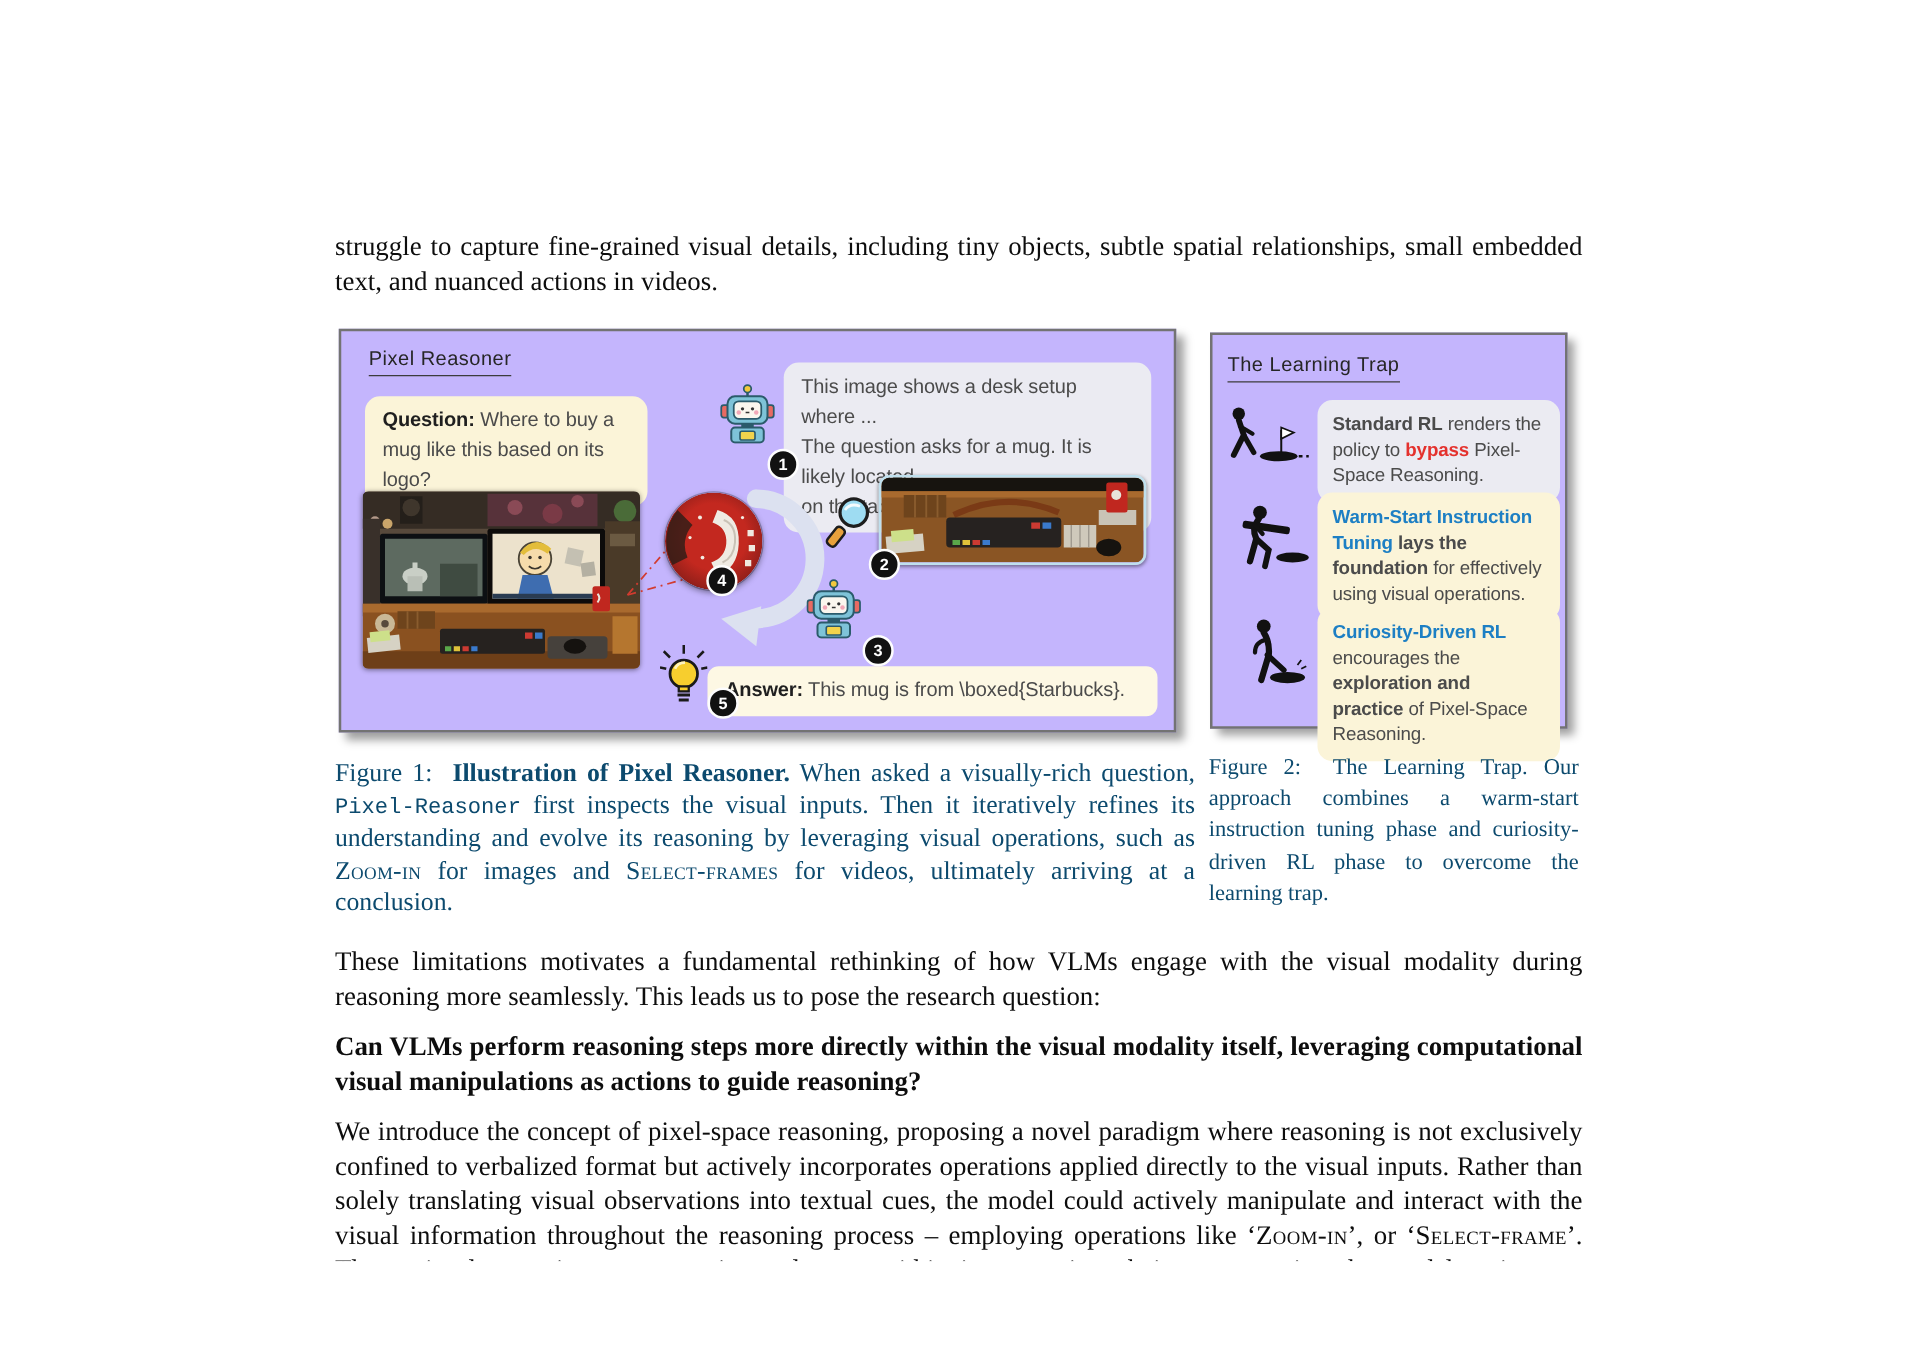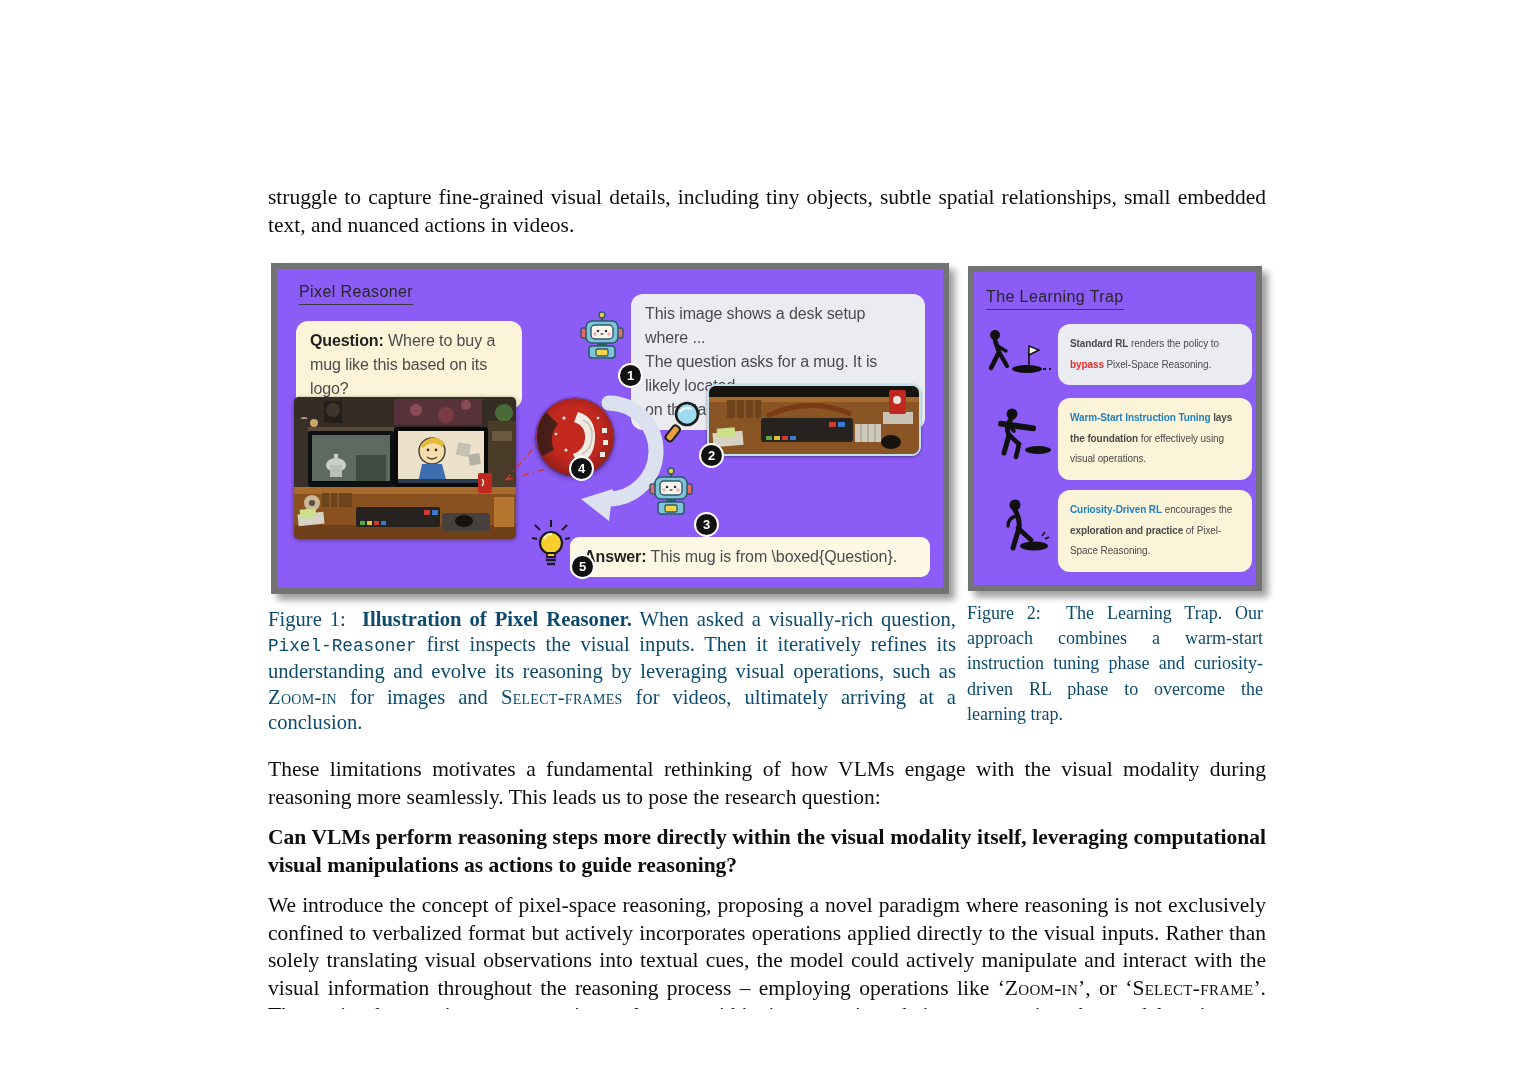--- a/index.html
+++ b/index.html
@@ -15,30 +15,30 @@
   .boldq{font-weight:700;}
 
   
   .rt-bold{font-weight:700;color:inherit;}
   .rt-boldred{font-weight:700;color:#e4312d;}
   .rt-boldblue{font-weight:700;color:#1d7fc4;}
   .rt-mono{font-family:"Liberation Mono", monospace;font-size:0.86em;}
   .rt-sc{font-variant:small-caps;letter-spacing:0.3px;}
 
   
-  .panel{background:#8b5cf6;border:6px solid #737373;
+  .panel{background:#c4b5fd;border:2px solid #737373;
          box-shadow:6px 6px 7px rgba(0,0,0,0.38);}
   .panel-title{font-family:"Liberation Sans", sans-serif;font-size:16px;color:#262626;
                display:inline-block;border-bottom:1.6px solid #3c3c3c;padding-bottom:3px;
                letter-spacing:0.4px;}
   .bubble{border-radius:12px;font-family:"Liberation Sans", sans-serif;color:#4b4b4b;}
   .bubble-gray{background:#ebebf2;}
   .bubble-yellow{background:#fbf4d8;}
   .fig1-bubble{font-size:16px;line-height:24px;letter-spacing:-0.1px;padding:8px 14px;}
-  .fig2-bubble{font-size:10px;line-height:20.5px;letter-spacing:-0.1px;padding:10px 12px;}
+  .fig2-bubble{font-size:15px;line-height:20.5px;letter-spacing:-0.1px;padding:10px 12px;}
   .qa-label{font-weight:700;color:#1f1f1f;}
   .badge{width:25px;height:25px;border-radius:50%;background:#111;color:#fff;
          font-family:"Liberation Sans", sans-serif;font-weight:700;font-size:13px;
          display:flex;align-items:center;justify-content:center;border:2px solid #fdfdfd;
          box-sizing:border-box;}
   .photo{border-radius:5px;overflow:hidden;box-shadow:0 1px 4px rgba(0,0,0,0.45);}
   .cropimg{border-radius:9px;overflow:hidden;border:2px solid #bfe0ee;
            box-shadow:0 1px 3px rgba(0,0,0,0.4);}
   .zoomcircle{border-radius:50%;overflow:hidden;box-shadow:0 0 0 1px rgba(0,0,0,0.25),0 2px 5px rgba(0,0,0,0.45);}
   svg{display:block;}
@@ -245,21 +245,21 @@
         <line x1="33" y1="20" x2="38" y2="19" stroke="#1a1a1a" stroke-width="2"></line>
         <circle cx="19" cy="24" r="11" fill="#f7ce2e" stroke="#1a1a1a" stroke-width="2.2"></circle>
         <path d="M12 20 q2 -5 8 -5" stroke="#fdf3c0" stroke-width="2.2" fill="none"></path>
         <path d="M15 34 h8 v4 h-8 z" fill="#f7ce2e" stroke="#1a1a1a" stroke-width="1.8"></path>
         <line x1="14" y1="41" x2="24" y2="41" stroke="#1a1a1a" stroke-width="2.4"></line>
         <line x1="15" y1="45" x2="23" y2="45" stroke="#1a1a1a" stroke-width="2.4"></line>
       </svg>
     </div>
 
     <div class="abs bubble bubble-yellow fig1-bubble" style="left:293px;top:268px;width:332px;padding:8px 14px;border-radius:9px;background:#fdf8e4;">
-      <span class="qa-label">Answer:</span><span> This mug is from \boxed{Question}.</span>
+      <span class="qa-label">Answer:</span><span> This mug is from \boxed{Starbucks}.</span>
     </div>
     <div class="abs badge" style="left:293px;top:285px;">5</div>
   </div>
 
   <div class="abs panel" style="left:968px;top:266px;width:282px;height:313px;">
 
     <div class="abs" style="left:12px;top:16px;">
       <span class="panel-title">The Learning Trap</span>
     </div>
 

